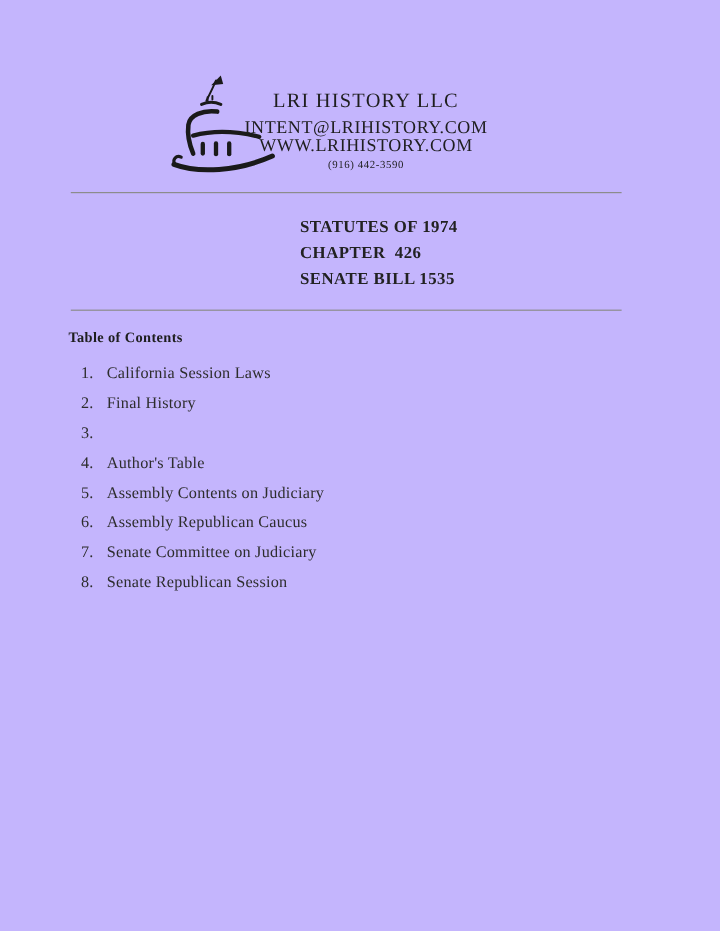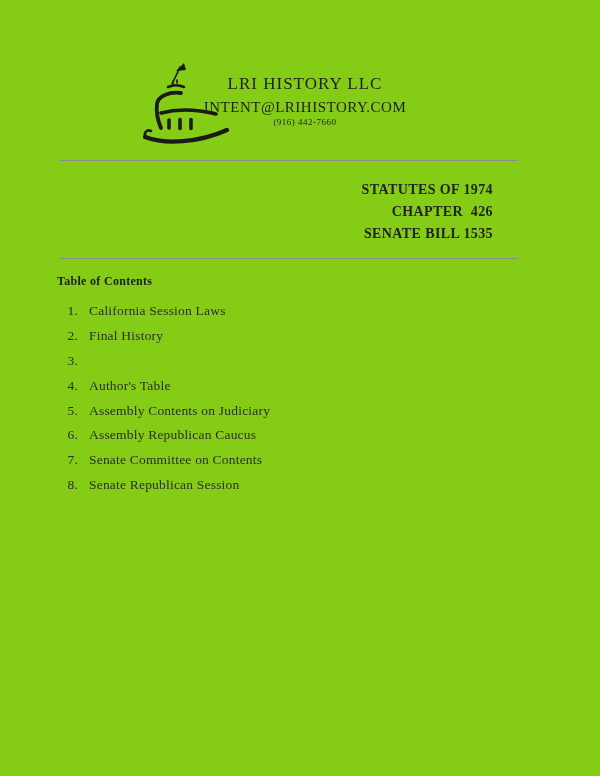--- a/index.html
+++ b/index.html
@@ -4,21 +4,21 @@
 <style>
   html, body {
     margin: 0;
     padding: 0;
     background: #ffffff;
   }
   .page {
     position: relative;
     width: 600px;
     height: 776px;
-    background: #84cc16;
+    background: #c4b5fd;
     font-family: "Liberation Serif", "DejaVu Serif", serif;
     color: #1e1e1e;
     overflow: hidden;
   }
 
   
   .logo {
     position: absolute;
     left: 140px;
     top: 60px;
@@ -59,21 +59,20 @@
   }
   .rule-top { top: 160px; }
   .rule-bottom { top: 258px; }
 
   
   .reference {
     position: absolute;
     top: 179px;
     left: 250px;
     width: 243px;
-    text-align: right;
     font-weight: bold;
     font-size: 14px;
     line-height: 22px;
     letter-spacing: 0.4px;
     color: #222222;
   }
   .ref-line { white-space: pre; }
 
   
   .toc-heading {
@@ -132,21 +131,22 @@
     <path d="M40 59.5 v9" stroke="#1a1a1a" stroke-width="3.6" stroke-linecap="round"></path>
     <path d="M51 59.5 v9" stroke="#1a1a1a" stroke-width="3.6" stroke-linecap="round"></path>
 
     <path d="M6 77 C3 73, 7 69, 11 71" stroke="#1a1a1a" stroke-width="2.6" stroke-linecap="round"></path>
     <path d="M5 77 C25 84.5, 58 83, 87 70" stroke="#1a1a1a" stroke-width="4.2" stroke-linecap="round"></path>
   </svg>
 
   <div class="letterhead-text">
     <div class="company-name">LRI HISTORY LLC</div>
     <div class="contact-line first">INTENT@LRIHISTORY.COM</div>
-    <div class="contact-line phone">(916) 442-7660</div>
+    <div class="contact-line">WWW.LRIHISTORY.COM</div>
+    <div class="contact-line phone">(916) 442-3590</div>
   </div>
 
   <div class="rule rule-top"></div>
 
   <div class="reference">
     <div class="ref-line">STATUTES OF 1974</div>
     <div class="ref-line">CHAPTER  426</div>
     <div class="ref-line">SENATE BILL 1535</div>
   </div>
 
@@ -173,21 +173,21 @@
     <div class="toc-row">
       <span class="toc-num">5.</span>
       <span class="toc-label">Assembly Contents on Judiciary</span>
     </div>
     <div class="toc-row">
       <span class="toc-num">6.</span>
       <span class="toc-label">Assembly Republican Caucus</span>
     </div>
     <div class="toc-row">
       <span class="toc-num">7.</span>
-      <span class="toc-label">Senate Committee on Contents</span>
+      <span class="toc-label">Senate Committee on Judiciary</span>
     </div>
     <div class="toc-row">
       <span class="toc-num">8.</span>
       <span class="toc-label">Senate Republican Session</span>
     </div>
   </div>
 
 </div>
 
 </body></html>

